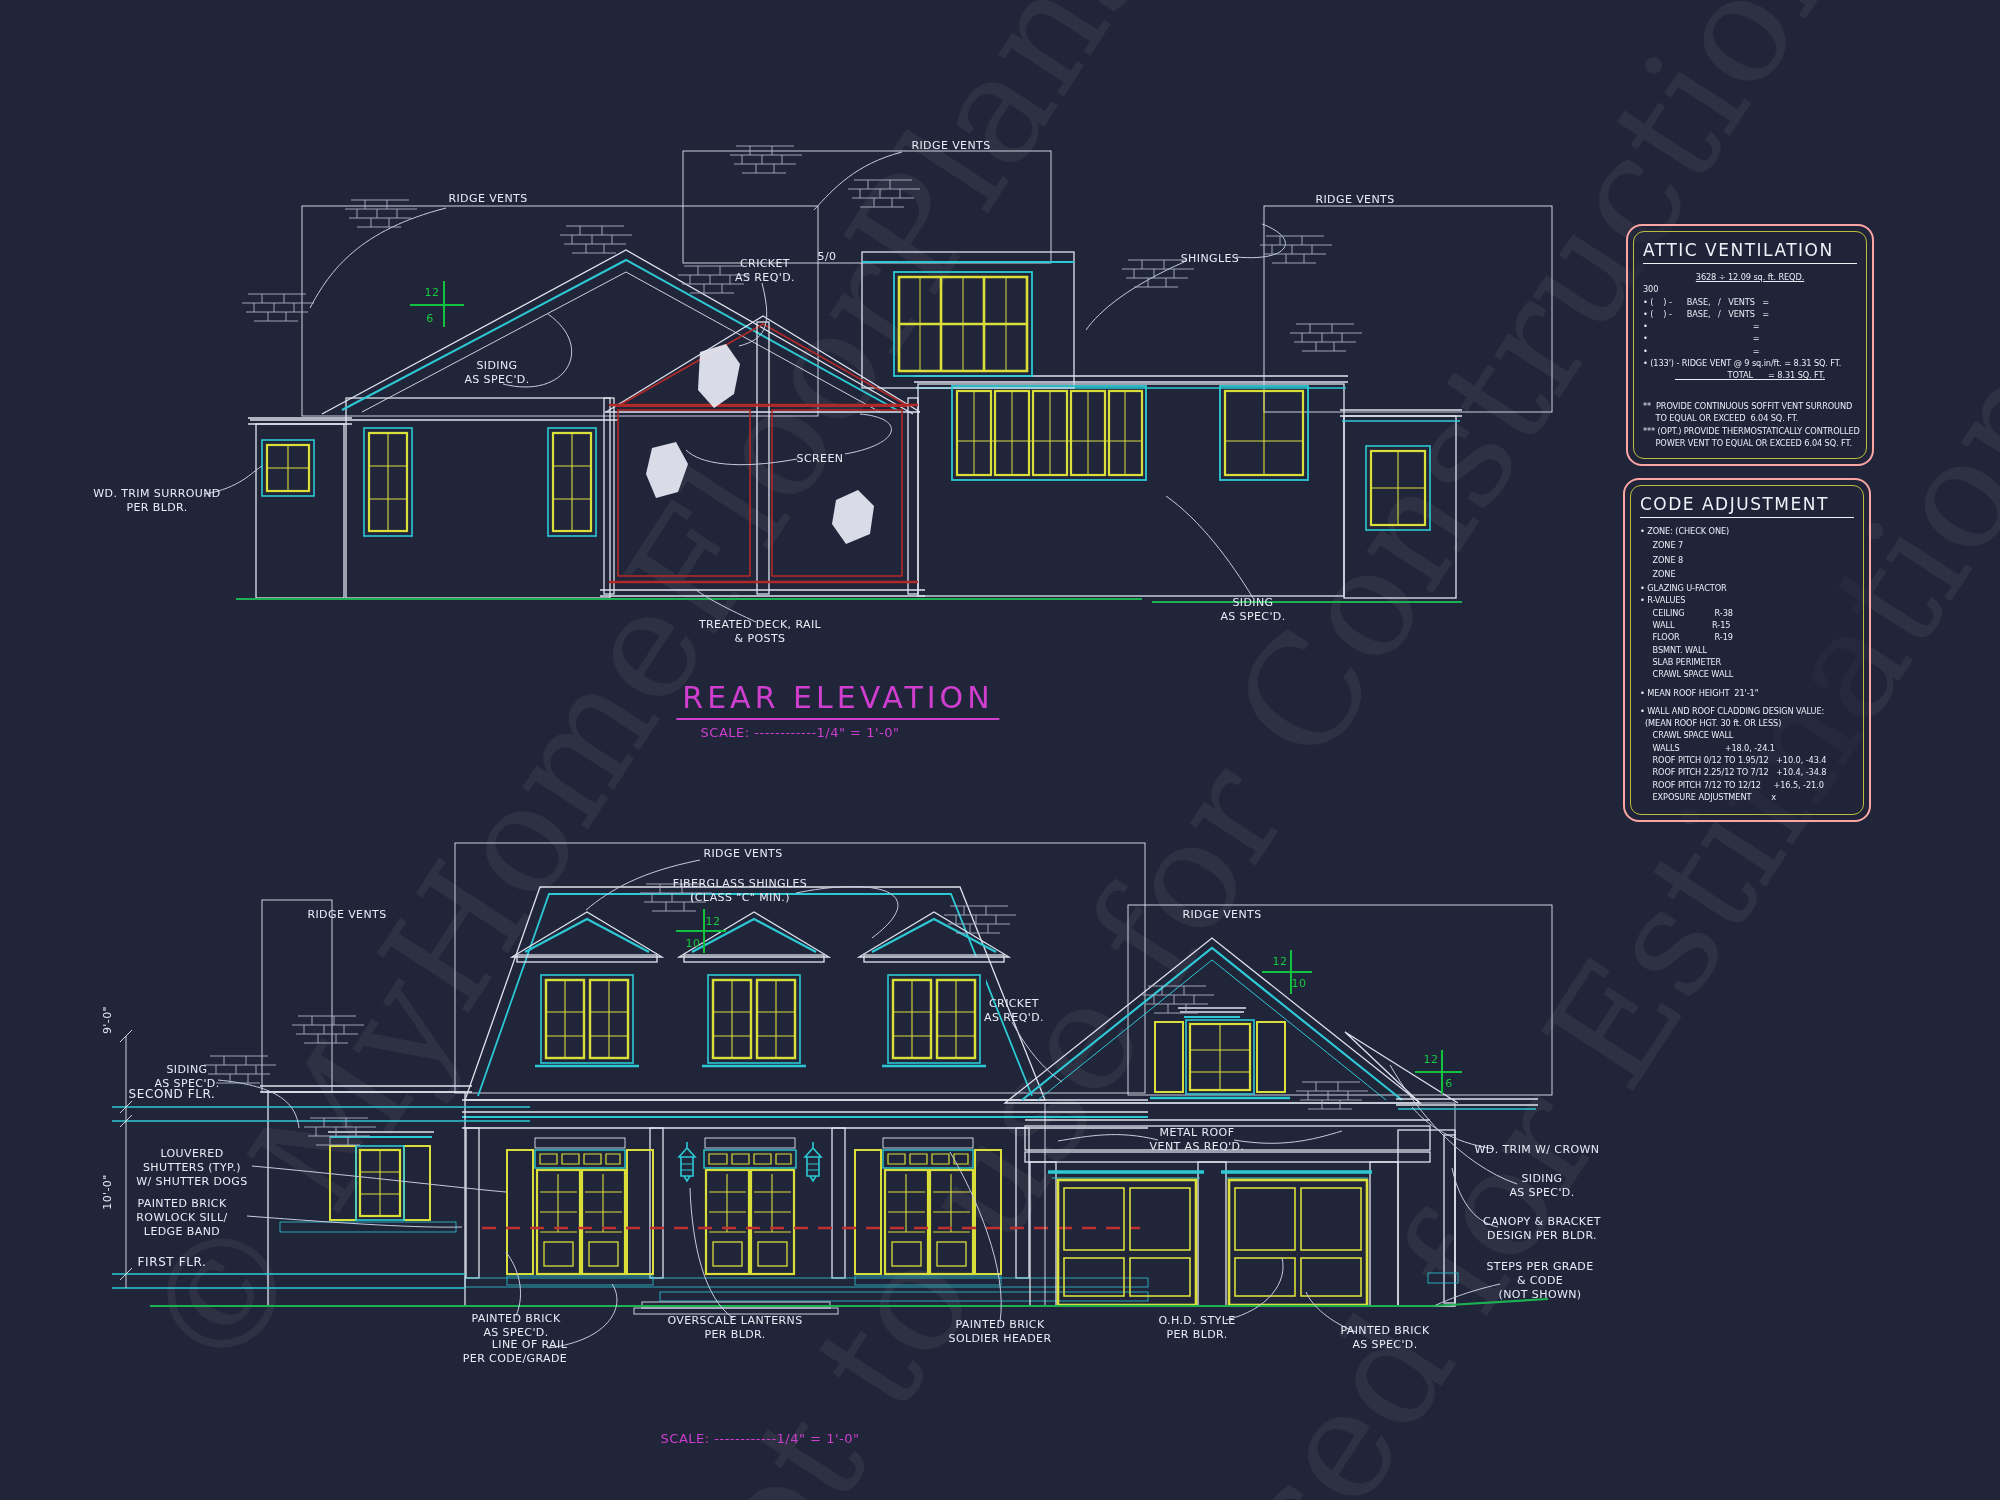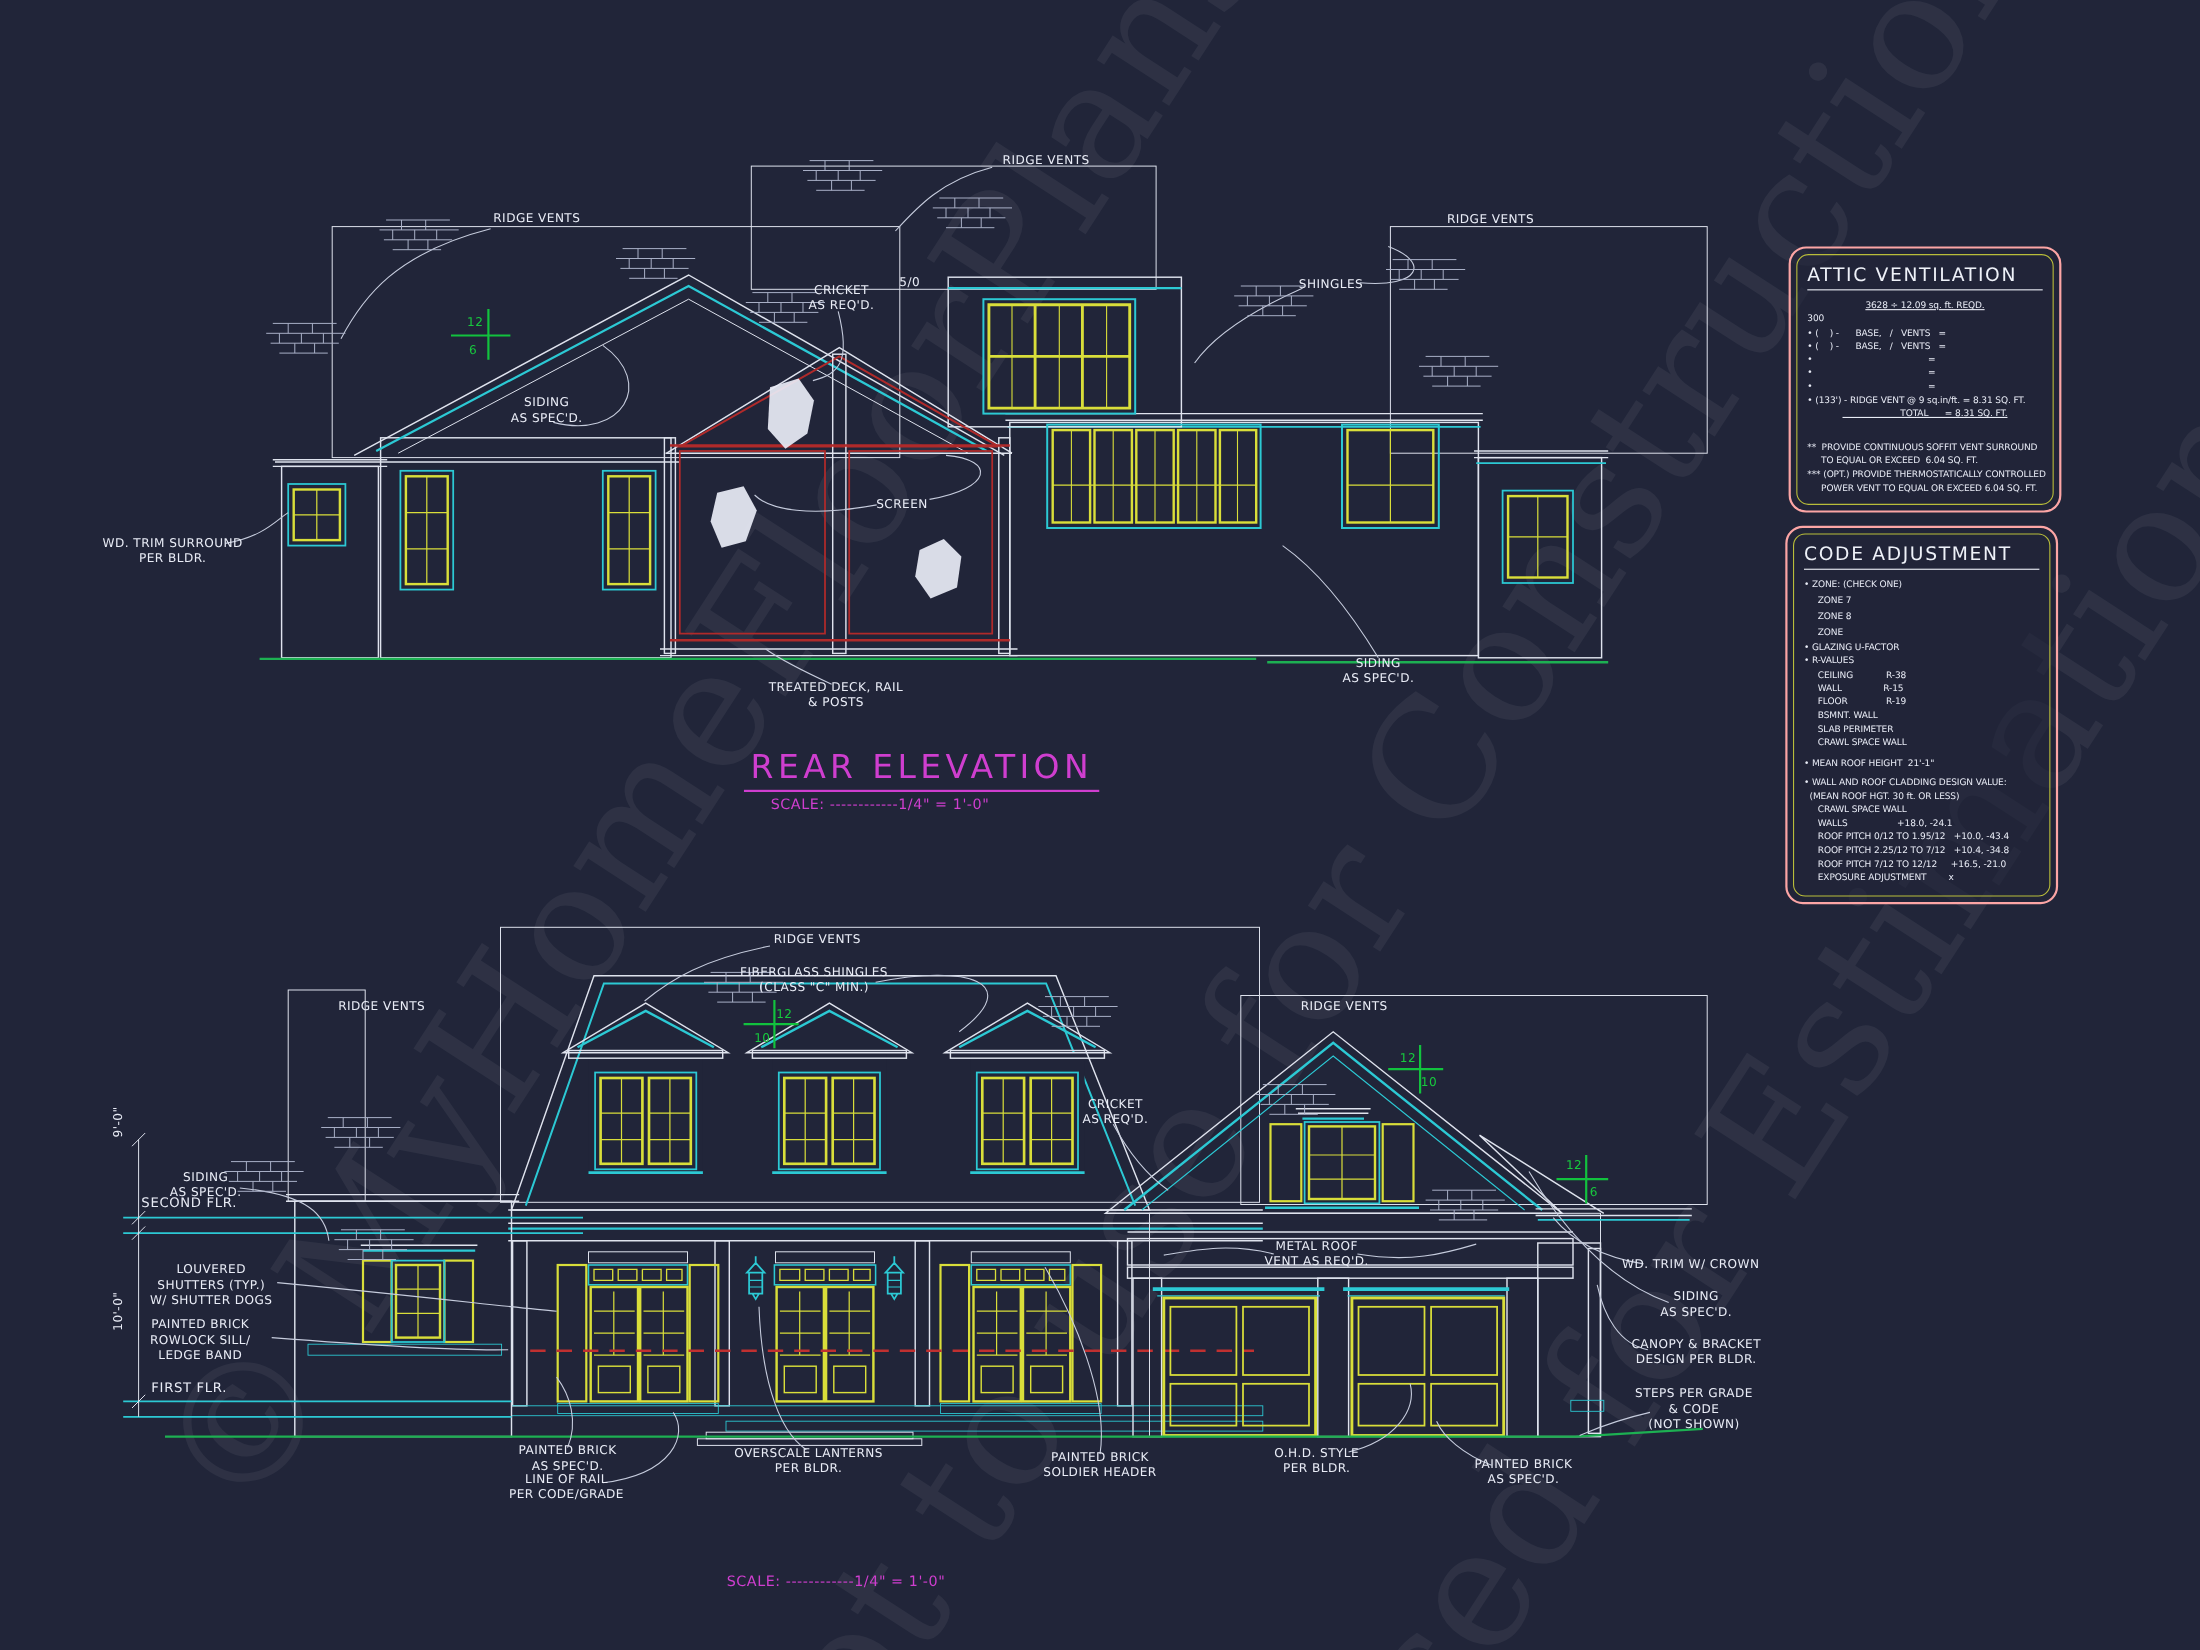--- a/index.html
+++ b/index.html
@@ -378,21 +378,21 @@
   <div class="lbl" style="left:1537px;top:1150px;">WD. TRIM W/ CROWN</div>
   <div class="lbl" style="left:1542px;top:1186px;">SIDING
 AS SPEC'D.</div>
   <div class="lbl" style="left:1542px;top:1229px;">CANOPY &amp; BRACKET
 DESIGN PER BLDR.</div>
   <div class="lbl" style="left:1540px;top:1281px;">STEPS PER GRADE
 &amp; CODE
 (NOT SHOWN)</div>
   <div class="lbl" style="left:516px;top:1326px;">PAINTED BRICK
 AS SPEC'D.</div>
-  <div class="lbl" style="left:515px;top:1352px;">LINE OF RAIL
+  <div class="lbl" style="left:515px;top:1352px;text-align:right;">LINE OF RAIL
 PER CODE/GRADE</div>
   <div class="lbl" style="left:735px;top:1328px;">OVERSCALE LANTERNS
 PER BLDR.</div>
   <div class="lbl" style="left:1000px;top:1332px;">PAINTED BRICK
 SOLDIER HEADER</div>
   <div class="lbl" style="left:1197px;top:1328px;">O.H.D. STYLE
 PER BLDR.</div>
   <div class="lbl" style="left:1385px;top:1338px;">PAINTED BRICK
 AS SPEC'D.</div>
   <div class="lbl lbl-g" style="left:713px;top:922px;">12</div>

